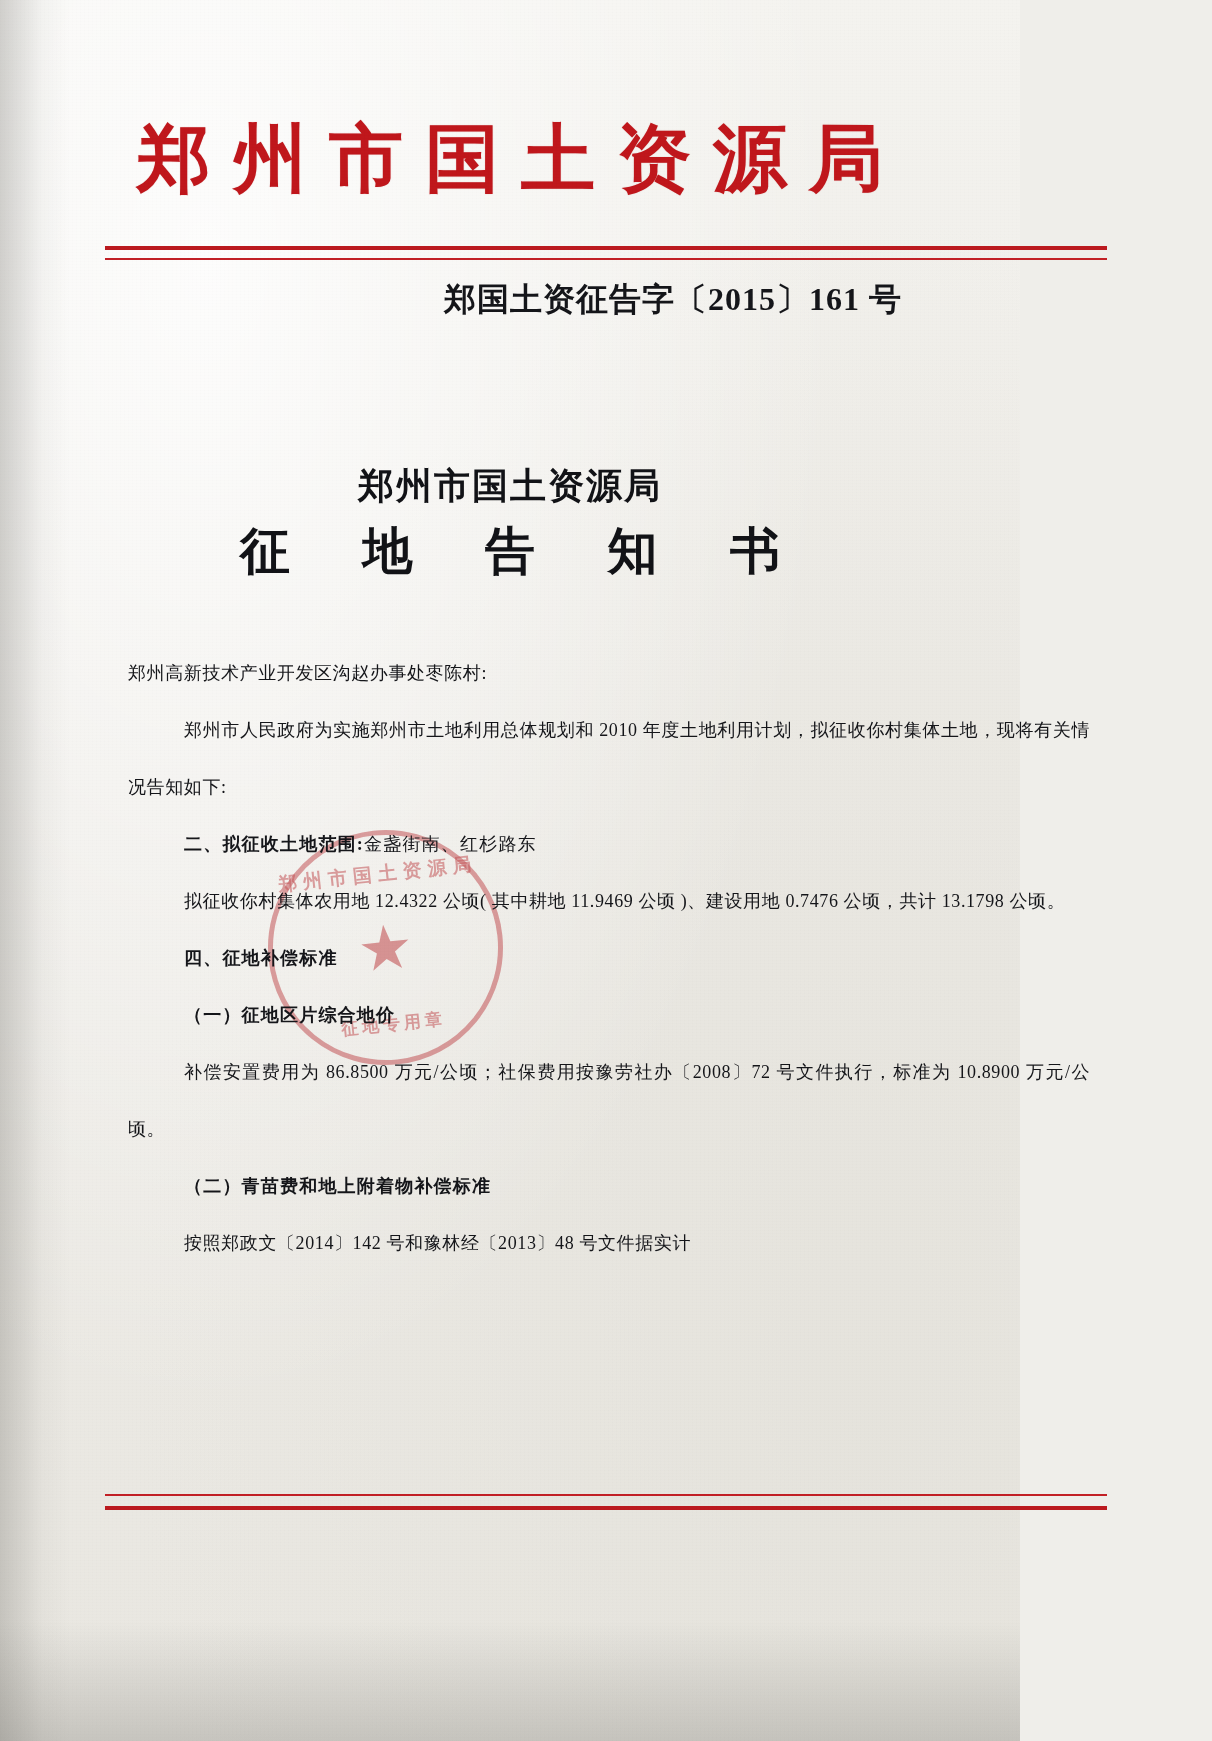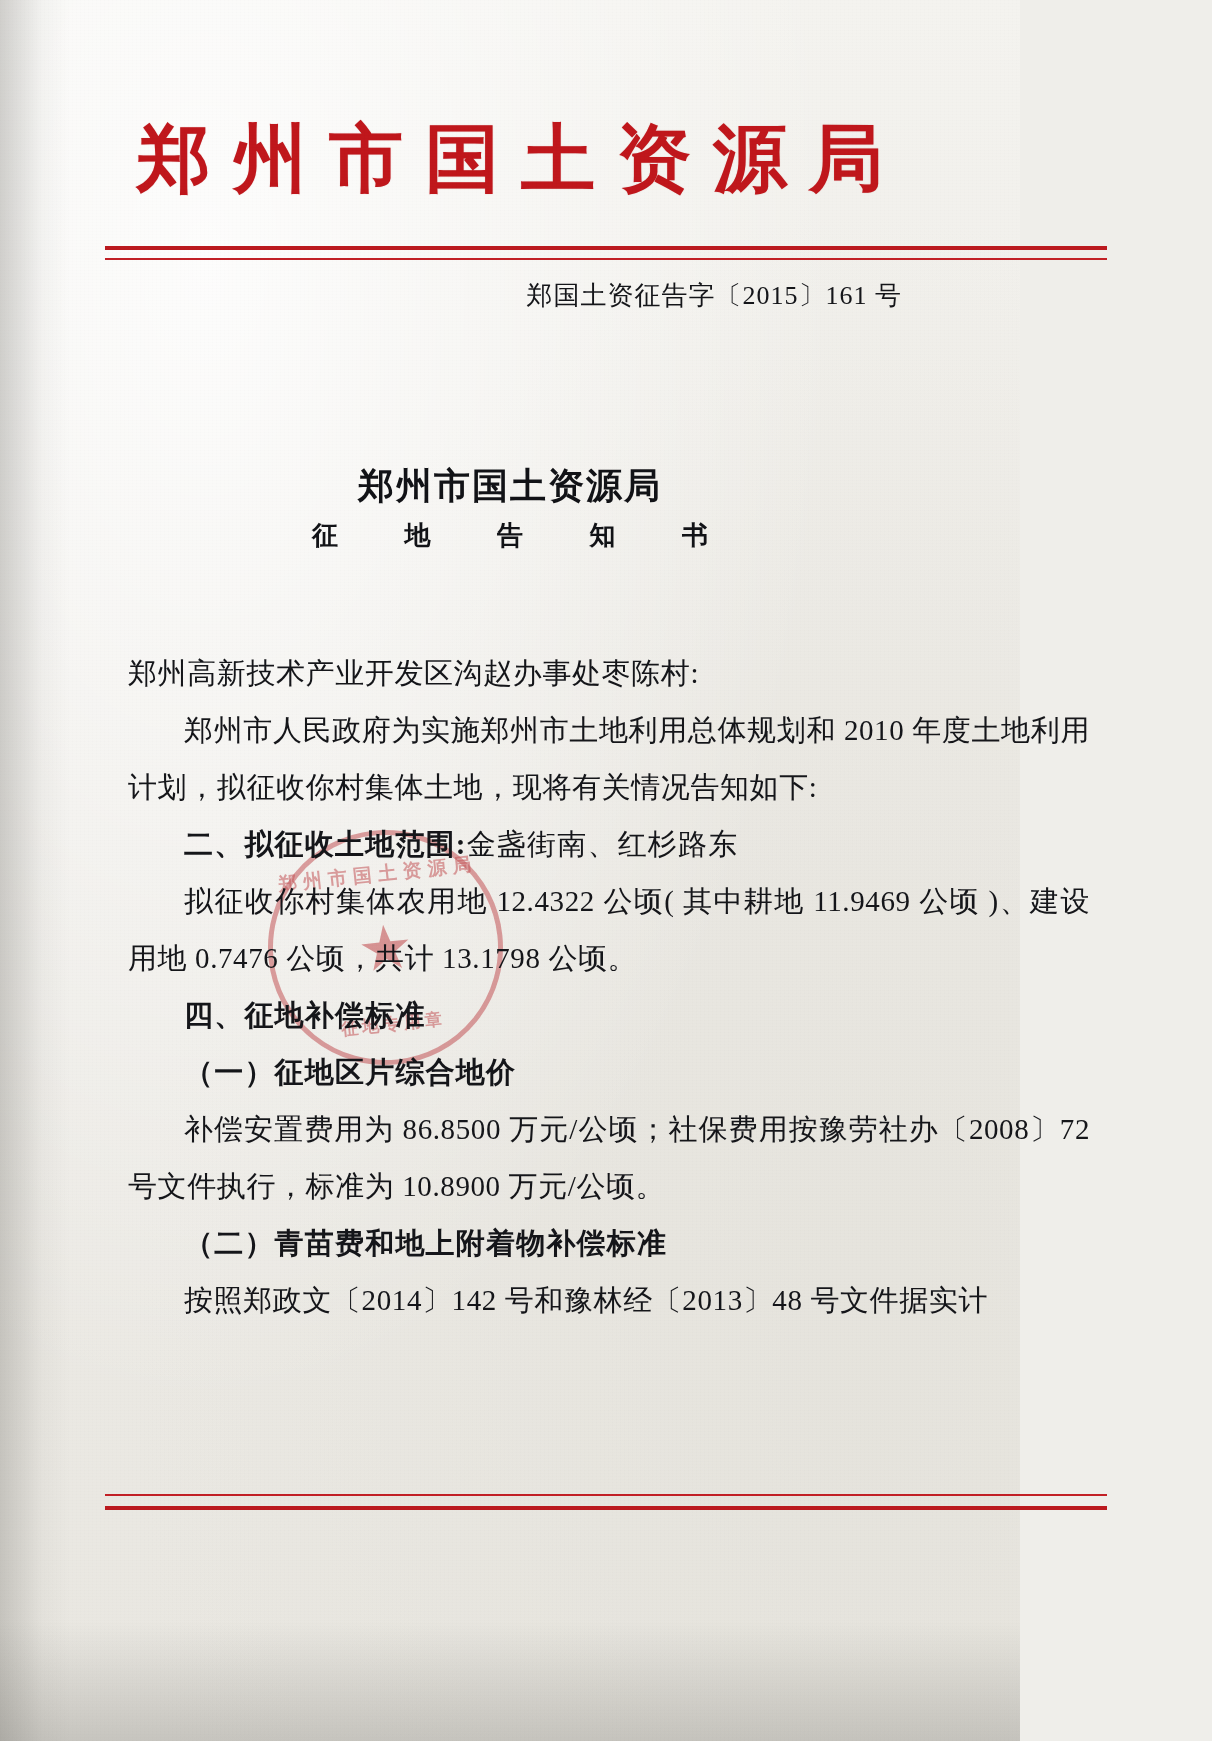--- a/index.html
+++ b/index.html
@@ -82,58 +82,59 @@
     width: 1002px;
     height: 2px;
     background: #c22026;
     top: 258px;
   }
 
   .doc-number {
     position: absolute;
     top: 278px;
     right: 118px;
-    font-size: 26px;
+    font-size: 32px;
     color: #15161a;
     letter-spacing: 1px;
     white-space: nowrap;
+    font-weight: bold;
   }
 
   
   .title-main {
     position: absolute;
     top: 462px;
     left: 0;
     width: 100%;
     text-align: center;
     font-size: 36px;
     font-weight: bold;
     color: #121317;
     letter-spacing: 2px;
   }
   .title-sub {
     position: absolute;
     top: 518px;
     left: 0;
     width: 100%;
     text-align: center;
-    font-size: 26px;
+    font-size: 50px;
     font-weight: bold;
     color: #121317;
     letter-spacing: 30px;
     text-indent: 30px;
   }
 
   
   .body-wrap {
     position: absolute;
     top: 645px;
     left: 128px;
     width: 962px;
-    font-size: 29px;
+    font-size: 18px;
     line-height: 57px;
     color: #15161a;
     letter-spacing: 0.6px;
   }
   .p {
     margin: 0;
     text-align: justify;
     text-justify: inter-ideograph;
   }
   .indent1 { text-indent: 0; }

